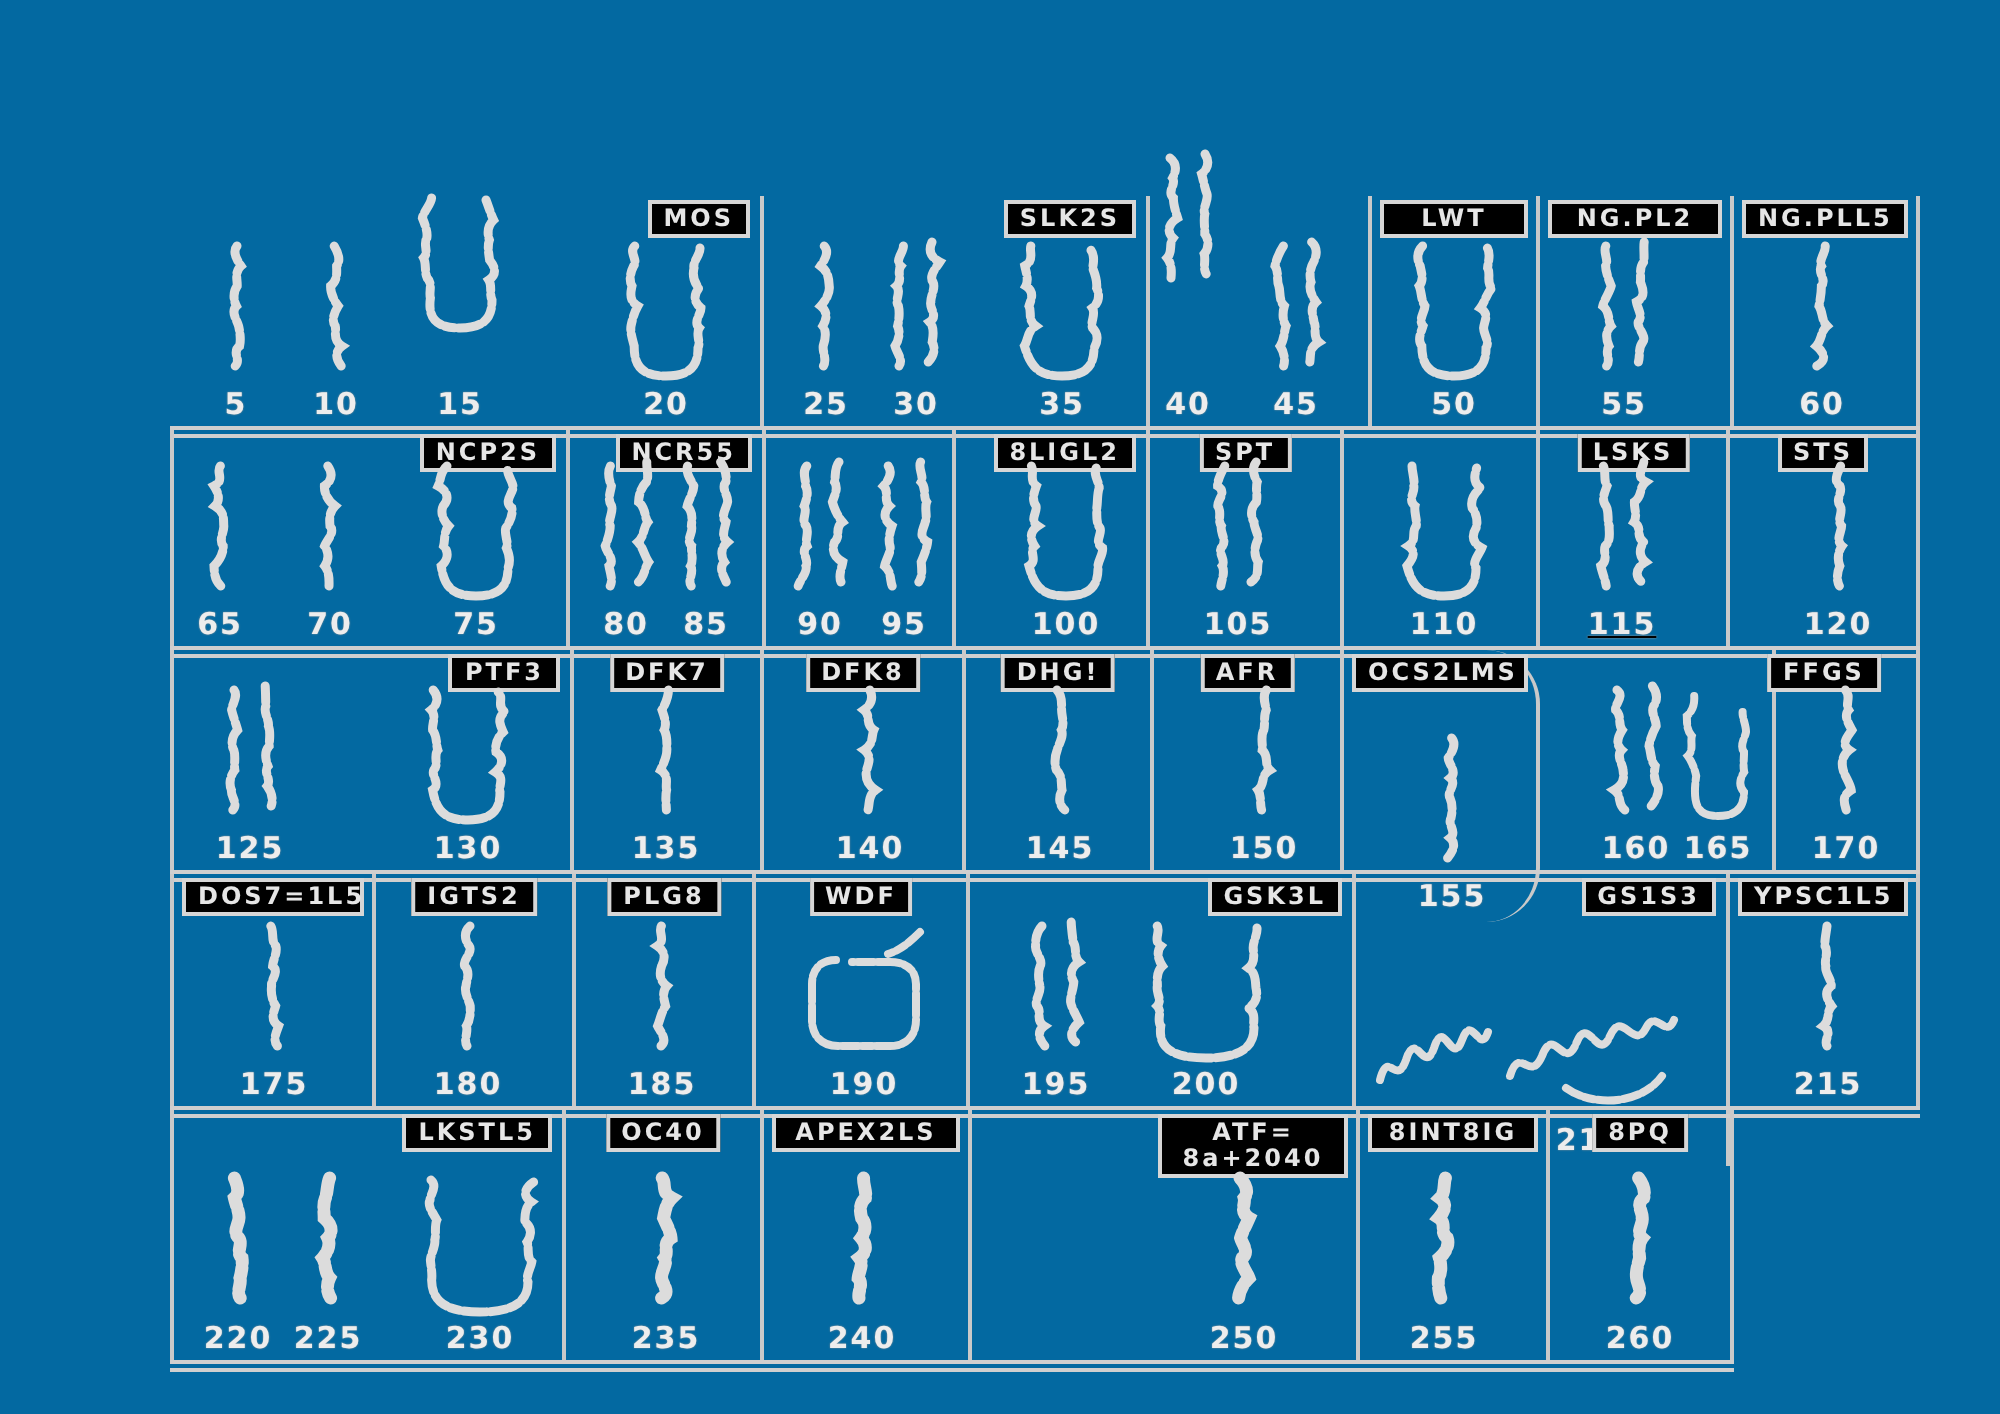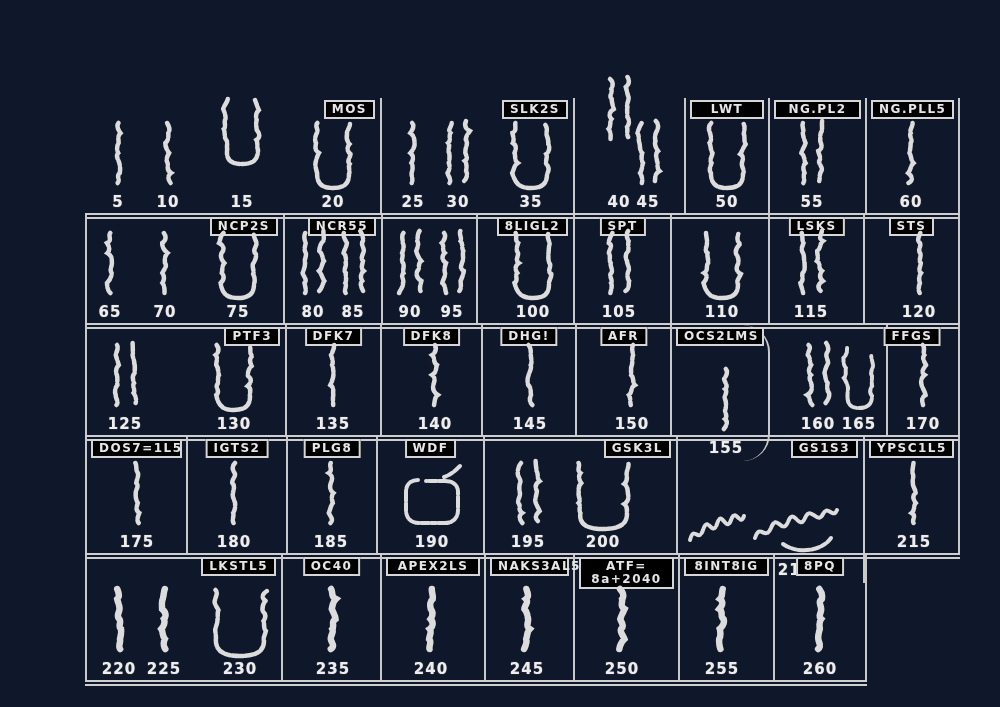--- a/index.html
+++ b/index.html
@@ -1,16 +1,16 @@
 <!DOCTYPE html>
 <html><head>
 <meta charset="utf-8">
 <style>
   html,body{margin:0;padding:0;background:#000;}
-  .canvas{position:relative;width:1000px;height:707px;background:#0f172a;overflow:hidden;
+  .canvas{position:relative;width:1000px;height:707px;background:#0369a1;overflow:hidden;
           font-family:"DejaVu Sans",sans-serif;}
   .sheet{position:absolute;left:0;top:0;width:1000px;height:707px;}
   .cell{position:absolute;box-sizing:border-box;border-right:2px solid #c9c9c9;}
   .cell.first-edge{border-left:2px solid #c9c9c9;}
   .rowline{position:absolute;height:2px;background:#cfcfcf;box-shadow:0 4px 0 0 #cfcfcf;}
   .lbl{position:absolute;top:2px;box-sizing:border-box;background:#000;border:2px solid #d6d6d6;
        color:#e6e6e6;font-size:12px;font-weight:bold;letter-spacing:1.5px;line-height:1.1;
        padding:1px 6px;white-space:nowrap;transform-origin:center;text-align:center;}
   .lbl.right{right:5px;}
   .lbl.center{left:50%;transform:translateX(-50%);}
@@ -32,21 +32,21 @@
             <path d="M10.5,5 C8.0,8 10.5,12 12.5,15 C9.1,18 10.8,22 10.6,25 C8.4,28 8.7,32 10.2,35 C7.1,38 10.6,42 11.3,45 C12.0,48 12.5,52 11.8,55 C7.5,58 12.9,62 9.6,65" fill="none" stroke="#dcdcdc" stroke-width="4.5" stroke-linecap="round" stroke-dasharray="8 2 5 2 11 2"></path>
           </svg>
           <div class="num">5</div>
         </div>
         <div class="fig" style="left: 73px; width: 20px;">
           <svg width="20" height="74" viewBox="0 0 20 74">
             <path d="M9.1,5 C10.9,8 12.6,12 10.3,15 C10.3,18 11.0,22 7.3,25 C7.2,28 8.7,32 11.1,35 C9.3,38 7.5,42 9.6,45 C10.4,48 8.0,52 13.0,55 C8.9,58 10.3,62 12.6,65" fill="none" stroke="#dcdcdc" stroke-width="4.5" stroke-linecap="round" stroke-dasharray="8 2 5 2 11 2"></path>
           </svg>
           <div class="num">10</div>
         </div>
-        <div class="fig" style="left: 130px; width: 54px; gap: 24px;">
+        <div class="fig" style="left: 118px; width: 54px; gap: 24px;">
           <svg width="54" height="74" viewBox="0 0 54 74">
             <path d="M12.8,5 C12.6,8 8.7,12 8.2,15 C9.4,18 11.0,22 10.4,25 C8.3,28 11.7,32 8.8,35 C10.3,38 9.1,42 10.6,45 C13.5,48 11.3,52 12.2,55 C11,64 14,70 27,70 C40,70 43,64 43,56 C41.5,53 43.3,49 41.4,46 C46.0,43 44.2,39 41.8,36 C41.4,33 40.6,29 41.7,26 C40.7,23 40.5,19 43.8,16 C42.4,13 41.2,9 40.0,6" fill="none" stroke="#dcdcdc" stroke-width="4.5" stroke-linecap="round" stroke-dasharray="8 2 5 2 11 2"></path>
           </svg>
           <div class="num">15</div>
         </div>
         <div class="fig" style="left: 221px; width: 54px;">
           <svg width="54" height="74" viewBox="0 0 54 74">
             <path d="M11.4,5 C8.1,8 13.3,12 10.8,15 C9.3,18 8.3,22 10.0,25 C9.4,28 8.1,32 12.9,35 C11.2,38 10.1,42 9.5,45 C9.0,48 10.3,52 11.1,55 C11,64 14,70 27,70 C40,70 43,64 43,56 C44.5,53 41.7,49 43.6,46 C40.4,43 44.6,39 44.5,36 C40.7,33 40.8,29 43.5,26 C40.7,23 40.3,19 41.0,16 C40.2,13 44.4,9 44.0,6" fill="none" stroke="#dcdcdc" stroke-width="4.5" stroke-linecap="round" stroke-dasharray="8 2 5 2 11 2"></path>
           </svg>
           <div class="num">20</div>
@@ -68,21 +68,21 @@
           <div class="num">30</div>
         </div>
         <div class="fig" style="left: 122px; width: 54px;">
           <svg width="54" height="74" viewBox="0 0 54 74">
             <path d="M11.4,5 C10.5,8 13.5,12 8.4,15 C9.0,18 10.5,22 8.9,25 C13.7,28 11.4,32 10.5,35 C12.0,38 9.7,42 13.8,45 C9.3,48 10.2,52 8.2,55 C11,64 14,70 27,70 C40,70 43,64 43,56 C44.9,53 45.4,49 42.3,46 C40.9,43 44.2,39 42.2,36 C45.9,33 45.8,29 44.3,26 C44.7,23 43.5,19 42.3,16 C42.8,13 43.9,9 40.4,6" fill="none" stroke="#dcdcdc" stroke-width="4.5" stroke-linecap="round" stroke-dasharray="8 2 5 2 11 2"></path>
           </svg>
           <div class="num">35</div>
         </div>
       </div>
       <div class="cell" style="left: 575px; top: 98px; width: 111px; height: 117px;">
-        <div class="fig" style="left: 25px; width: 38px; gap: 44px;">
+        <div class="fig" style="left: 0; width: 38px; gap: 44px;">
           <svg width="38" height="74" viewBox="0 0 38 74">
             <path d="M10.0,5 C13.9,8 12.9,12 11.3,15 C13.4,18 8.1,22 11.7,25 C11.6,28 12.9,32 13.8,35 C8.9,38 8.4,42 11.5,45 C9.3,48 11.5,52 8.6,55 C10.9,58 10.8,62 10.5,65" fill="none" stroke="#dcdcdc" stroke-width="4.5" stroke-linecap="round" stroke-dasharray="8 2 5 2 11 2"></path>
             <path d="M27.5,3 C29.4,6 29.6,10 25.8,13 C26.7,16 27.3,20 28.5,23 C29.4,26 26.1,30 27.4,33 C26.7,36 27.5,40 27.4,43 C29.5,46 29.6,50 27.1,53 C28.0,56 26.3,60 28.1,63" fill="none" stroke="#dcdcdc" stroke-width="4.5" stroke-linecap="round" stroke-dasharray="8 2 5 2 11 2"></path>
           </svg>
           <div class="num">40</div>
         </div>
         <div class="fig" style="left: 54px; width: 38px;">
           <svg width="38" height="74" viewBox="0 0 38 74">
             <path d="M12.7,5 C10.7,8 9.1,12 8.5,15 C10.6,18 9.1,22 10.4,25 C11.4,28 10.2,32 13.2,35 C12.3,38 12.1,42 14.0,45 C12.9,48 13.2,52 11.1,55 C13.0,58 13.8,62 12.8,65" fill="none" stroke="#dcdcdc" stroke-width="4.5" stroke-linecap="round" stroke-dasharray="8 2 5 2 11 2"></path>
             <path d="M26.8,3 C30.1,6 29.3,10 27.8,13 C26.0,16 25.6,20 26.5,23 C25.1,26 26.9,30 29.0,33 C25.5,36 27.8,40 28.0,43 C29.6,46 27.0,50 30.4,53 C25.2,56 26.5,60 25.9,63" fill="none" stroke="#dcdcdc" stroke-width="4.5" stroke-linecap="round" stroke-dasharray="8 2 5 2 11 2"></path>
@@ -417,29 +417,20 @@
       </div>
       <div class="cell" style="left: 382px; top: 555px; width: 104px; height: 127px;">
         <div class="lbl full">APEX2LS</div>
         <div class="fig" style="left: 36px; width: 26px;">
           <svg width="26" height="74" viewBox="0 0 26 74">
             <path d="M13.8,4 C13.5,7 15.4,11 14.7,14 C11.4,17 12.1,21 12.8,24 C15.3,27 14.8,31 12.6,34 C15.2,37 15.8,41 11.7,44 C14.0,47 11.3,51 11.1,54 C13.9,57 10.7,61 11.5,64" fill="none" stroke="#dcdcdc" stroke-width="6.5" stroke-linecap="round" stroke-dasharray="8 2 5 2 11 2"></path>
           </svg>
           <div class="num">240</div>
         </div>
       </div>
-      <div class="cell" style="left: 486px; top: 555px; width: 89px; height: 127px;">
-        <div class="lbl full">NAKS3AL5</div>
-        <div class="fig" style="left: 28px; width: 26px;">
-          <svg width="26" height="74" viewBox="0 0 26 74">
-            <path d="M12.4,4 C13.1,7 15.9,11 12.0,14 C15.0,17 10.3,21 10.4,24 C13.2,27 13.5,31 14.1,34 C14.7,37 11.3,41 15.7,44 C12.9,47 13.3,51 12.2,54 C13.2,57 11.4,61 10.1,64" fill="none" stroke="#dcdcdc" stroke-width="6.5" stroke-linecap="round" stroke-dasharray="8 2 5 2 11 2"></path>
-          </svg>
-          <div class="num">245</div>
-        </div>
-      </div>
       <div class="cell" style="left: 575px; top: 555px; width: 105px; height: 127px;">
         <div class="lbl full">
           <div>ATF=</div>
           <div>8a+2040</div>
         </div>
         <div class="fig" style="left: 34px; width: 26px;">
           <svg width="26" height="74" viewBox="0 0 26 74">
             <path d="M11.0,4 C13.8,7 15.6,11 13.1,14 C13.9,17 10.5,21 15.6,24 C14.3,27 12.1,31 11.3,34 C12.0,37 15.9,41 12.1,44 C10.7,47 14.5,51 15.5,54 C12.4,57 10.6,61 10.3,64" fill="none" stroke="#dcdcdc" stroke-width="6.5" stroke-linecap="round" stroke-dasharray="8 2 5 2 11 2"></path>
           </svg>
           <div class="num">250</div>

